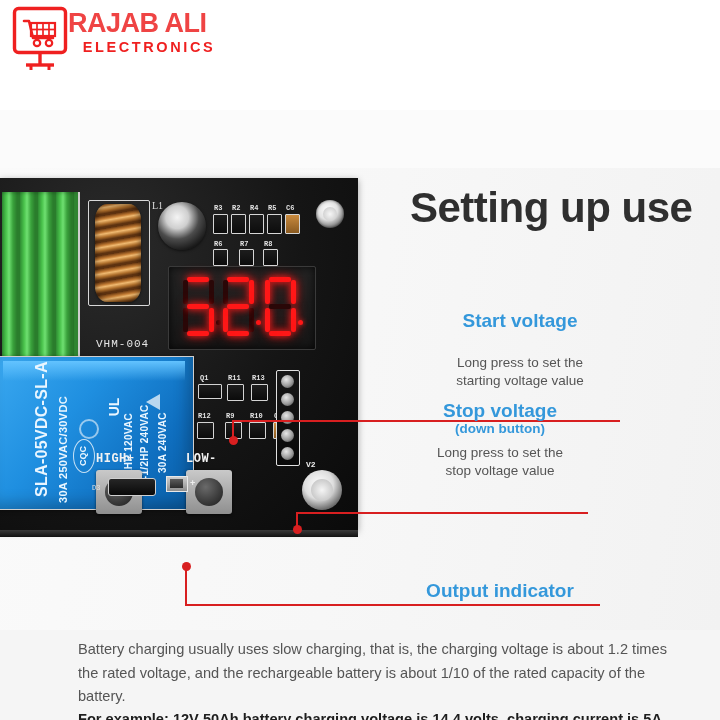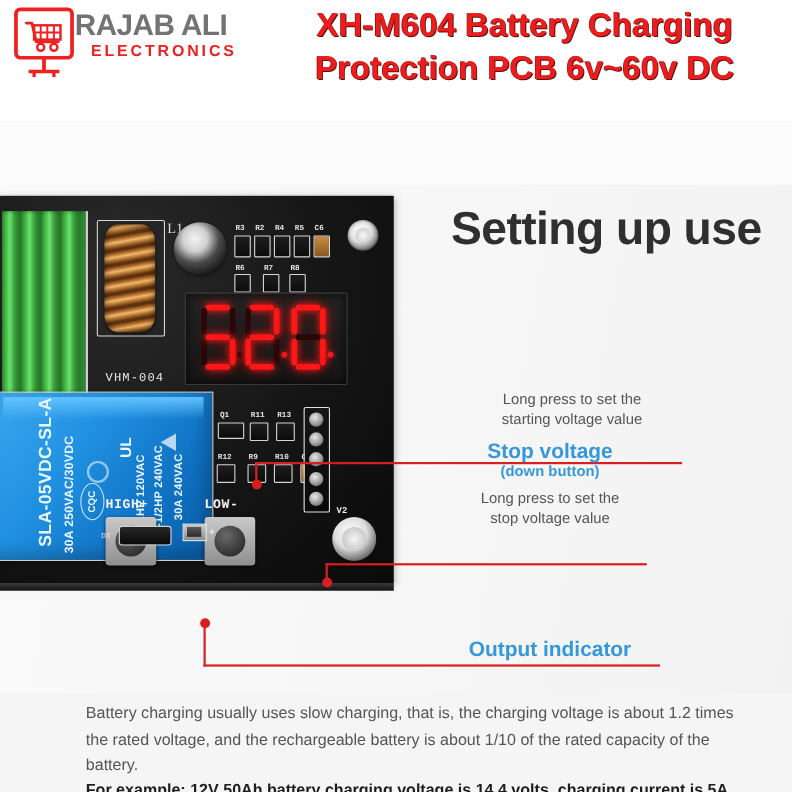--- a/index.html
+++ b/index.html
@@ -24,21 +24,21 @@
   #logo-block {
     position: absolute; left: 6px; top: 4px;
     width: 222px; height: 76px;
   }
   #logo-mark {
     position: absolute; left: 6px; top: 2px;
     width: 56px; height: 66px;
   }
   #logo-text { position: absolute; left: 62px; top: 4px; width: 160px; }
   #logo-name {
-    font-size: 27px; font-weight: bold; color: #737373;
+    font-size: 27px; font-weight: bold; color: #ef4444;
     letter-spacing: -0.5px; line-height: 30px; white-space: nowrap;
   }
   #logo-sub {
     font-size: 14.5px; font-weight: bold; color: #ef2020;
     letter-spacing: 2.6px; line-height: 18px; white-space: nowrap;
     text-align: center; padding-left: 2px;
   }
   #title-block {
     position: absolute; left: 236px; top: 4px;
     width: 482px; text-align: center;
@@ -98,21 +98,21 @@
   }
   .inductor {
     position: absolute; left: 95px; top: 26px;
     width: 46px; height: 98px; border-radius: 12px/16px;
     background: repeating-linear-gradient(170deg,
       #6b3a12 0px,#c27b33 3px,#f0b970 5px,#b0702c 8px,#5d3210 11px,#5d3210 13px);
     box-shadow: inset 0 0 7px rgba(0,0,0,0.55), 0 1px 3px rgba(0,0,0,0.5);
   }
   .l1-label {
     position: absolute; left: 152px; top: 22px;
-    font-size: 13px; color: #dcdcdc; font-family: Liberation Serif, serif;
+    font-size: 10px; color: #dcdcdc; font-family: Liberation Serif, serif;
   }
 
   
   .ecap {
     position: absolute; left: 158px; top: 24px;
     width: 48px; height: 48px; border-radius: 50%;
     background: radial-gradient(circle at 40% 32%, #f4f4f4 0%, #cfcfcf 26%, #4c4c4c 50%, #161616 78%, #050505 100%);
     box-shadow: 0 1px 3px rgba(0,0,0,0.6);
   }
 
@@ -350,24 +350,20 @@
         <line x1="14" y1="59" x2="42" y2="59" stroke="#ef2020" stroke-width="3.4"></line>
         <line x1="19" y1="59" x2="19" y2="64" stroke="#ef2020" stroke-width="3"></line>
         <line x1="37" y1="59" x2="37" y2="64" stroke="#ef2020" stroke-width="3"></line>
       </svg>
       <div id="logo-text">
         <div id="logo-name">RAJAB ALI</div>
         <div id="logo-sub">ELECTRONICS</div>
       </div>
     </div>
 
-    <div id="title-block">
-      <div class="title-line">XH-M604 Battery Charging</div>
-      <div class="title-line">Protection PCB 6v~60v DC</div>
-    </div>
   </div>
 
   <div id="panel">
 
     <div id="photo-area">
 
       <div id="pcb">
 
         <div class="heatsink"></div>
 
@@ -477,20 +473,21 @@
         <div class="hole-lab" style="left:306px;top:282px">V2</div>
 
         <div class="d3-body"></div>
         <div class="d3-lab">D3</div>
         <div class="out-led"></div>
         <div class="plus-lab">+</div>
       </div>
 
       <div id="setting-heading">Setting up use</div>
 
+      <div class="anno-title" style="left:430px;top:142px;width:180px">Start voltage</div>
       <div class="anno-desc" style="left:420px;top:186px;width:200px">Long press to set the</div>
       <div class="anno-desc" style="left:420px;top:204px;width:200px">starting voltage value</div>
       <div class="lead-h" style="left:232px;top:252px;width:388px"></div>
       <div class="lead-v" style="left:232px;top:252px;height:22px"></div>
       <div class="lead-dot" style="left:229px;top:268px"></div>
 
       <div class="anno-title" style="left:410px;top:232px;width:180px">Stop voltage</div>
       <div class="anno-sub" style="left:410px;top:253px;width:180px">(down button)</div>
       <div class="anno-desc" style="left:400px;top:276px;width:200px">Long press to set the</div>
       <div class="anno-desc" style="left:400px;top:294px;width:200px">stop voltage value</div>

